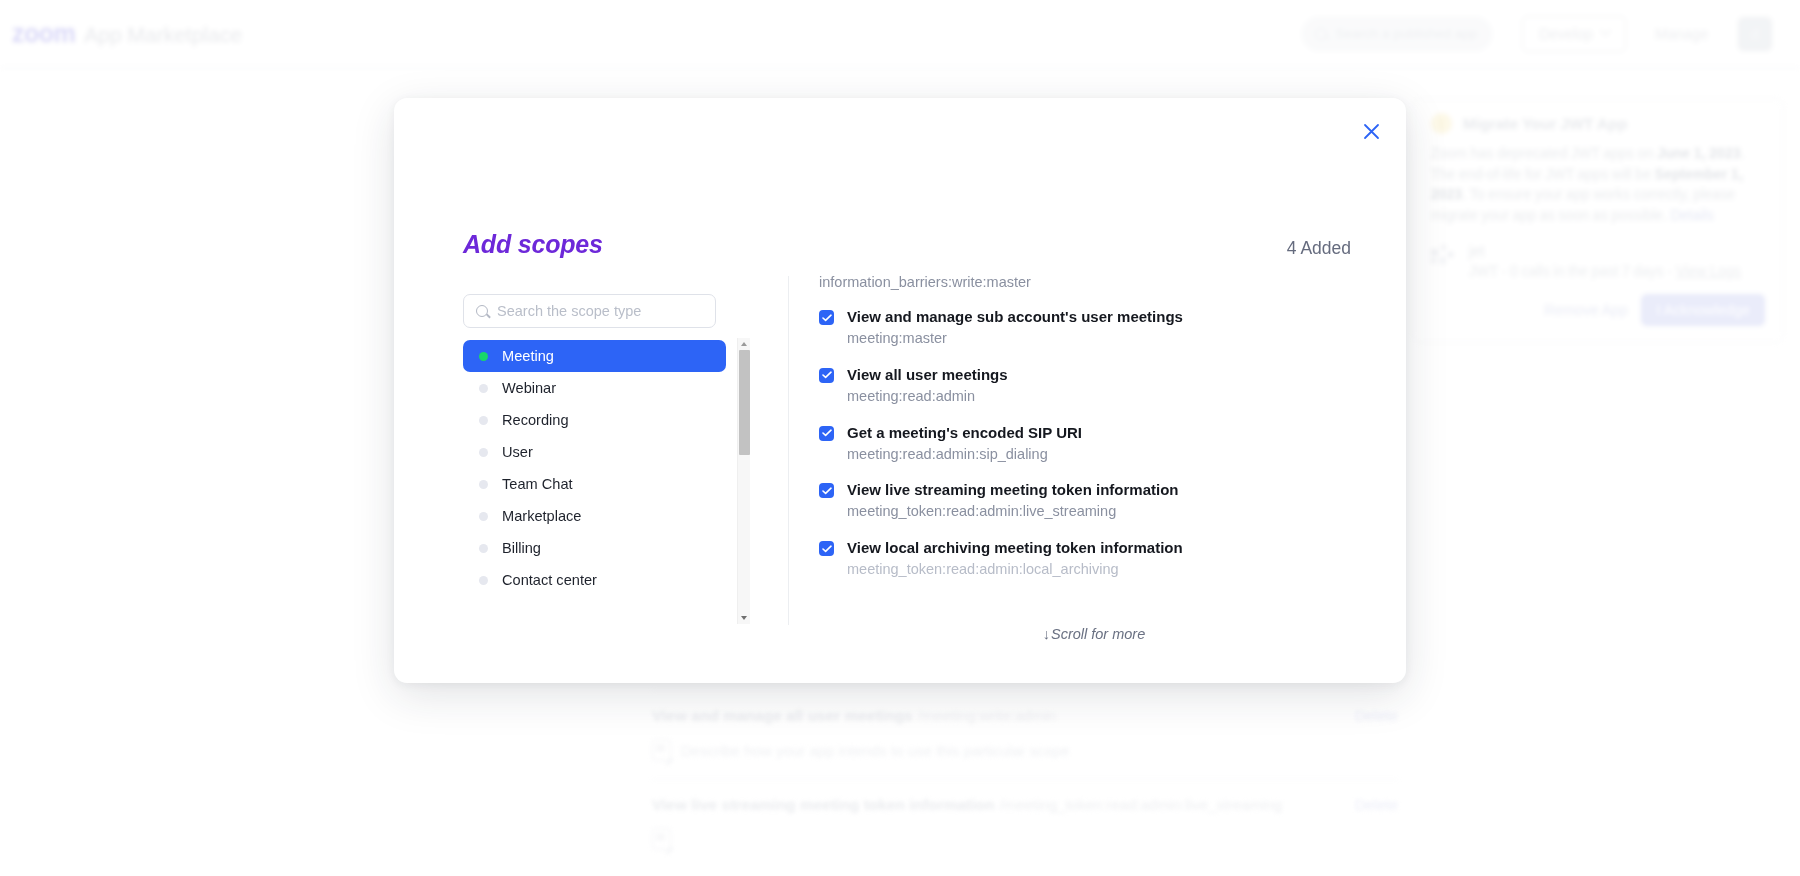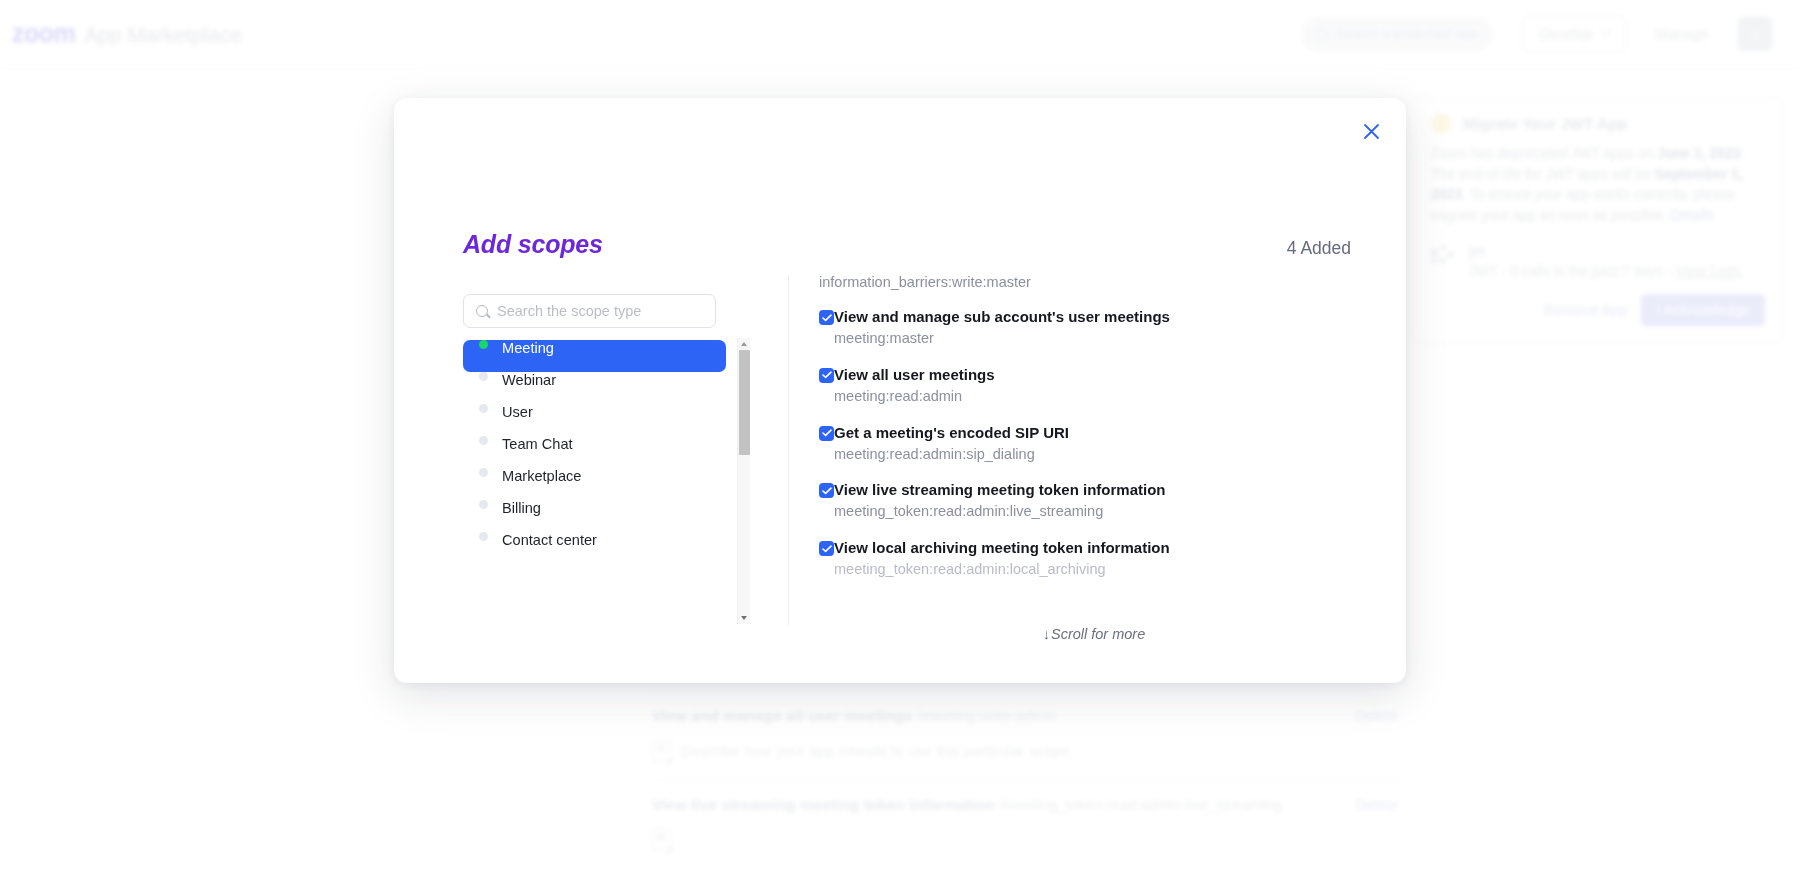--- a/index.html
+++ b/index.html
@@ -149,21 +149,21 @@
     transform: rotate(45deg); right:-4px; bottom:0;
   }
   .scope-search input {
     border: none; outline: none; font-size: 14.5px; color: #2b2f3a;
     font-family: inherit; width: 100%; background: transparent;
   }
   .scope-search input::placeholder { color: #b9bec9; }
 
   .cat-list { margin-top: 12px; width: 263px; }
   .cat-item {
-    height: 32px; border-radius: 7px; display: flex; align-items: flex-start;
+    height: 32px; border-radius: 7px; display: flex; align-items: center;
     gap: 14px; padding-left: 16px; cursor: pointer;
   }
   .cat-item.sel { background: #2d64f6; }
   .dot { width: 9px; height: 9px; border-radius: 50%; background: #e6e8ef; flex: none; }
   .cat-item.sel .dot { background: #18d66a; }
   .cat-label { font-size: 14.6px; color: #1e222c; }
   .cat-item.sel .cat-label { color: #fff; }
 
   
   .lscroll {
@@ -182,21 +182,21 @@
   }
 
   
   .vdivider {
     position: absolute; left: 394px; top: -18px; width: 1px; height: 349px; background: #eceef1;
   }
 
   
   .right-col { position: absolute; left: 425px; top: -20px; width: 520px; }
   .scope-rows { position: relative; }
-  .srow { display: flex; margin-bottom: 16px; align-items: flex-start; }
+  .srow { display: flex; gap: 13px; margin-bottom: 16px; align-items: flex-start; }
   .srow.clipped { margin-bottom: 0; }
   .cbx {
     width: 15px; height: 15px; border-radius: 4px; background: #2d64f6;
     flex: none; margin-top: 3px; position: relative; cursor: pointer;
   }
   .cbx svg { position: absolute; left: 2.5px; top: 3.5px; }
   .stxt { min-width: 0; }
   .stitle { font-size: 15px; color: #15181f; font-weight: 700; line-height: 1.28; }
   .sslug { font-size: 14.5px; color: #8a90a0; line-height: 1.42; margin-top: 2px; }
   .srow.partial .sslug { color: #b7bcc8; }
@@ -322,20 +322,24 @@
           <div class="cat-item sel">
             <span class="dot"></span>
             <span class="cat-label">Meeting</span>
           </div>
           <div class="cat-item">
             <span class="dot"></span>
             <span class="cat-label">Webinar</span>
           </div>
           <div class="cat-item">
             <span class="dot"></span>
+            <span class="cat-label">Recording</span>
+          </div>
+          <div class="cat-item">
+            <span class="dot"></span>
             <span class="cat-label">User</span>
           </div>
           <div class="cat-item">
             <span class="dot"></span>
             <span class="cat-label">Team Chat</span>
           </div>
           <div class="cat-item">
             <span class="dot"></span>
             <span class="cat-label">Marketplace</span>
           </div>

